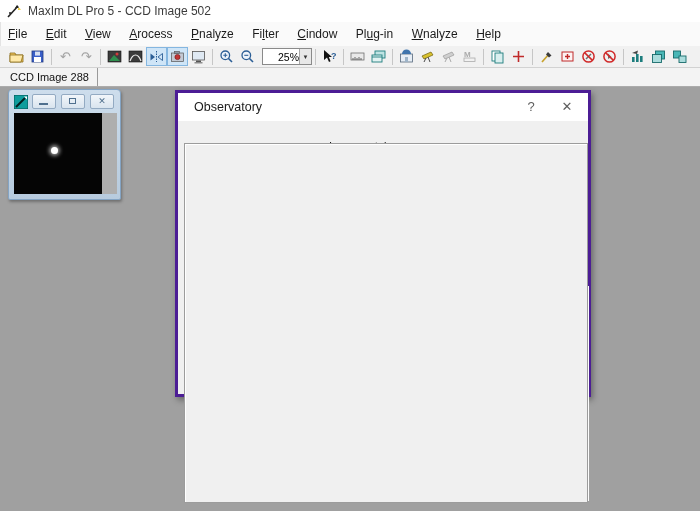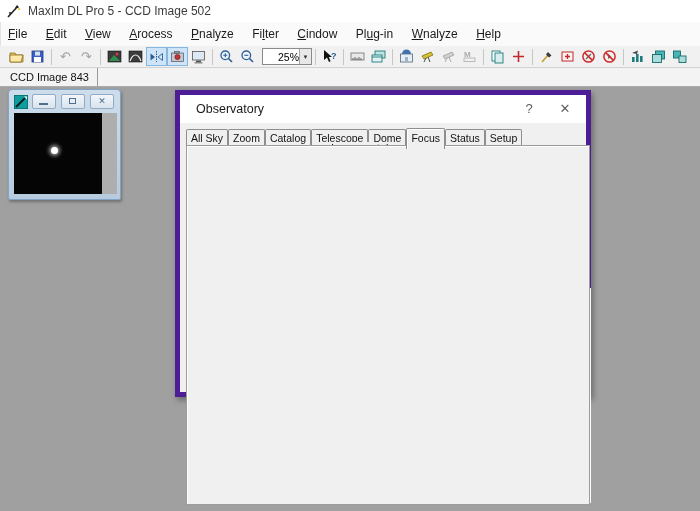--- a/index.html
+++ b/index.html
@@ -34,21 +34,21 @@
            border:1px solid #93aac2; border-radius:2px; }
   .glyph-min { position:absolute; left:6px; bottom:3px; width:9px; height:2px; background:#50708e; }
   .glyph-res { position:absolute; left:7px; top:3px; width:7px; height:6px; border:1px solid #50708e; }
   .glyph-x { position:absolute; width:100%; text-align:center; top:0; font-size:9px; line-height:13px; color:#50708e; }
   .imgarea { position:absolute; left:5px; top:23px; width:88px; height:81px; background:#050505; }
   .imgpad  { position:absolute; left:93px; top:23px; width:15px; height:81px; background:#aeaeae; }
   .star { position:absolute; left:37px; top:34px; width:7px; height:7px; border-radius:50%;
           background:#fff; box-shadow:0 0 4px 1.5px rgba(255,255,255,.75); }
 
   
-  .dlg { left:175px; top:90px; width:416px; height:307px; background:#f0f0f0; border:5px solid #4c1d95;
+  .dlg { left:175px; top:90px; width:416px; height:307px; background:#f0f0f0; border:3px solid #4c1d95;
          box-shadow:2px 3px 6px rgba(0,0,0,.35); }
   .dtitle { position:absolute; left:0; top:0; width:100%; height:28px; background:#ffffff; }
   .dtitle .dtext { position:absolute; left:16px; top:0; line-height:28px; font-size:12.5px; color:#1a1a1a; }
   .dsysbtn { position:absolute; top:0; width:30px; height:28px; text-align:center; line-height:28px;
              font-size:13px; color:#5f5f5f; }
   .tabs { position:absolute; left:6px; top:32px; height:19px; white-space:nowrap; }
   .tab { display:inline-block; height:17px; line-height:17px; margin-top:2px; padding:0 4px; font-size:10.5px;
          color:#111; background:#f0f0f0; border:1px solid #8e8e8e; border-bottom:none; border-radius:2px 2px 0 0;
          position:relative; }
   .tab.active { height:21px; line-height:19px; margin-top:-2px; z-index:3; background:#f0f0f0;
@@ -311,21 +311,21 @@
     </span>
   <span class="tbtn">
       <svg width="15" height="15">
         <rect x="1.5" y="2" width="7" height="7" fill="#49b6b6" stroke="#176a6a" stroke-width="0.9"></rect>
         <rect x="7" y="7" width="7" height="6.5" fill="#aadcdc" stroke="#176a6a" stroke-width="0.9"></rect>
       </svg>
     </span>
 </div>
 
 <div class="abs doctabs">
-  <span class="doctab">CCD Image 843</span>
+  <span class="doctab">CCD Image 288</span>
 </div>
 
 <div class="abs mdi"></div>
 
 <div class="abs imgwin">
   <svg class="abs" style="left:5px;top:5px" width="14" height="14">
     <rect x="0" y="0" width="14" height="14" fill="#0f9d9d" stroke="#045555" stroke-width="1"></rect>
     <path d="M2 12 L11 3" stroke="#041f1f" stroke-width="2"></path>
     <path d="M10 1.5 l3 0 0 3 z" fill="#fff"></path>
   </svg>
@@ -344,23 +344,20 @@
   <div class="imgpad"></div>
 </div>
 
 <div class="abs dlg">
   <div class="dtitle">
     <span class="dtext">Observatory</span>
     <span class="dsysbtn" style="right:42px">?</span>
     <span class="dsysbtn" style="right:6px">✕</span>
   </div>
 
-  <div class="tabs">
-    <span class="tab">All Sky</span><span class="tab">Zoom</span><span class="tab">Catalog</span><span class="tab">Telescope</span><span class="tab">Dome</span><span class="tab active">Focus</span><span class="tab">Status</span><span class="tab">Setup</span>
-  </div>
   <div class="page"></div>
 
   <span class="radio sel" style="left:12px;top:54px"></span>
   <span class="lbl" style="left:27px;top:53px">Focuser 1</span>
   <span class="radio" style="left:83px;top:54px"></span>
   <span class="lbl" style="left:98px;top:53px">Focuser 2</span>
 
   <div class="group" style="left:9px;top:66px;width:123px;height:128px">
     <span class="glabel">Focuser Status</span>
   </div>

